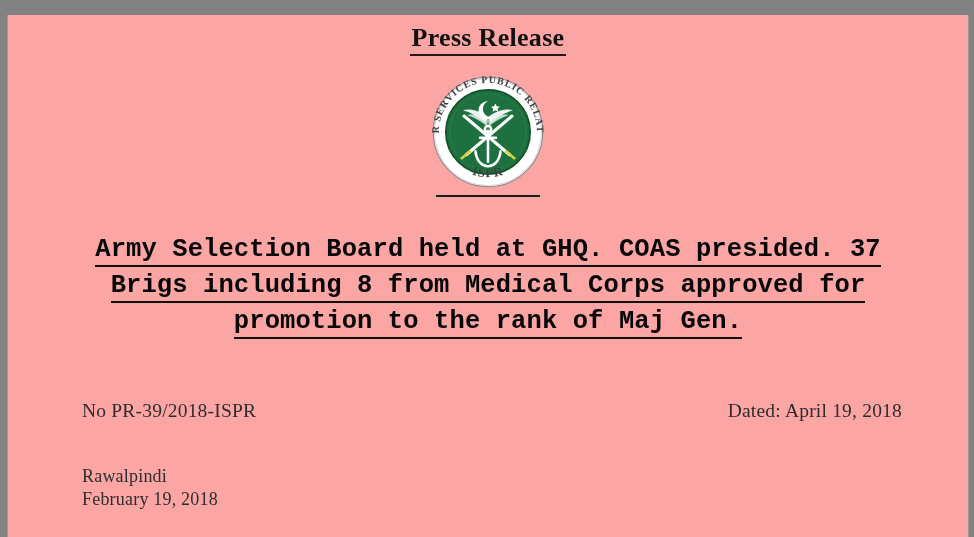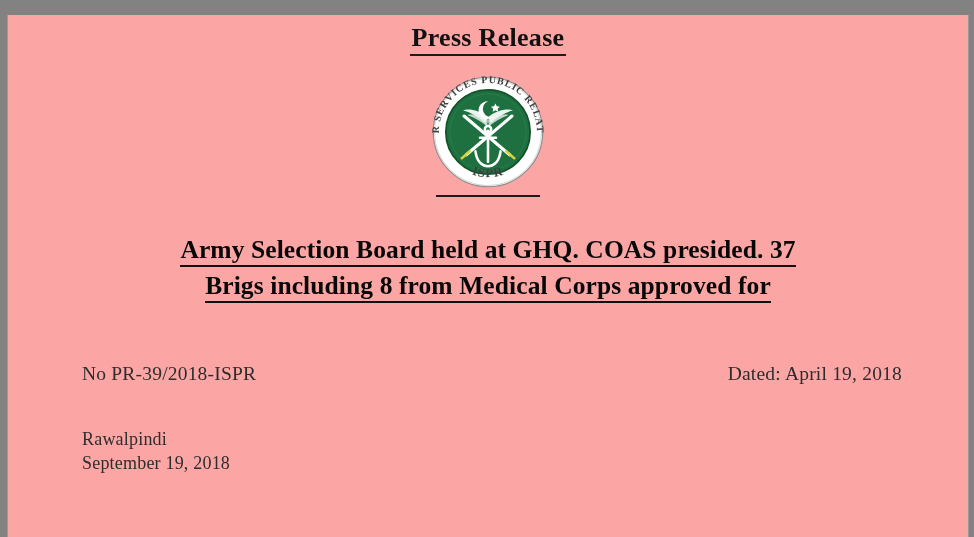--- a/index.html
+++ b/index.html
@@ -63,20 +63,21 @@
     height: 2px;
     background: #1b1b1b;
     margin: 6px auto 0 auto;
   }
 
   
   #headline {
     margin-top: 35px;
     text-align: center;
     padding: 0 60px;
+    font-family: Liberation Mono, monospace;
   }
 
   #headline .hl-line {
     display: block;
     font-size: 25.5px;
     font-weight: bold;
     color: #080808;
     line-height: 1.42;
     letter-spacing: 0.1px;
   }
@@ -173,25 +174,26 @@
         <path d="M78 134 C 80 152, 90 160, 100 160 C 110 160, 120 152, 122 134"></path>
         <circle cx="100" cy="95" r="5.5"></circle>
       </g>
     </svg>
     <div id="logo-rule"></div>
   </div>
 
   <div id="headline">
     <span class="hl-line"><span class="hl-text">Army Selection Board held at GHQ. COAS presided. 37</span></span>
     <span class="hl-line"><span class="hl-text">Brigs including 8 from Medical Corps approved for</span></span>
+    <span class="hl-line"><span class="hl-text">promotion to the rank of Maj Gen.</span></span>
   </div>
 
   <div id="ref-row">
     <span class="meta-text">No PR-39/2018-ISPR</span>
     <span class="meta-text">Dated: April 19, 2018</span>
   </div>
 
   <div id="place-block">
     <span class="meta-text">Rawalpindi</span>
-    <span class="meta-text">September 19, 2018</span>
+    <span class="meta-text">February 19, 2018</span>
   </div>
 
 </div>
 
 </body></html>

